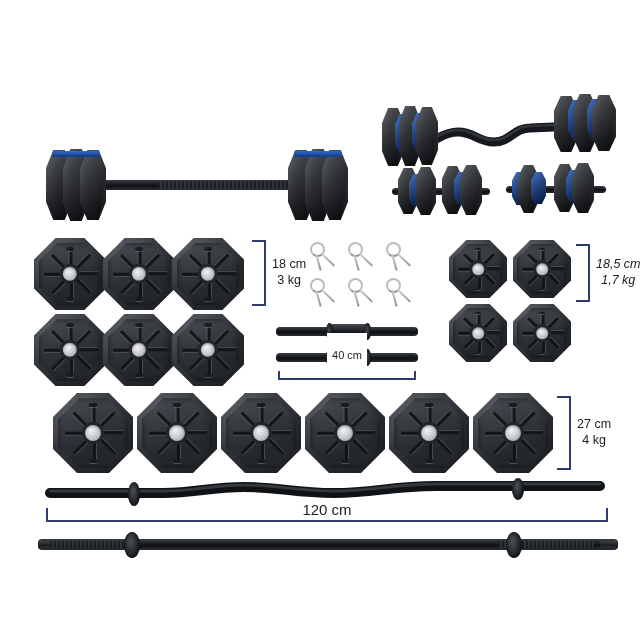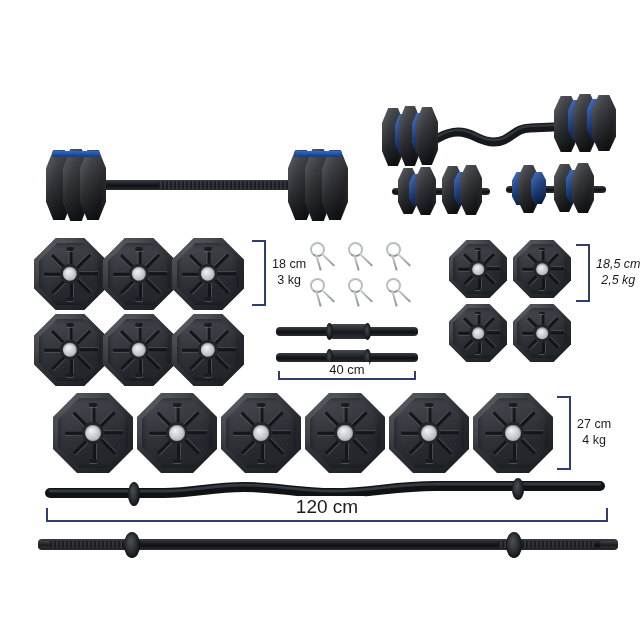--- a/index.html
+++ b/index.html
@@ -38,23 +38,23 @@
     background: #2f3e6e;
   }
   .dim-h .tick {
     position: absolute; bottom: 0; width: 2px; height: 14px; background: #2f3e6e;
   }
   .dim-h .tick.l { left: 6px; }
   .dim-h .tick.r { right: 6px; }
   .dim-h .lbl {
     position: absolute; left: 50%; transform: translateX(-50%);
     bottom: 4px; background: #fff; padding: 0 7px;
-    color: #1b1b1b; font-size: 19px; white-space: nowrap;
-  }
-  .dim-h.small .lbl { font-size: 13px; padding: 0 5px; bottom: 3px; }
+    color: #1b1b1b; font-size: 15px; white-space: nowrap;
+  }
+  .dim-h.small .lbl { font-size: 11px; padding: 16px 5px; bottom: 3px; }
   .dim-h.small .tick { height: 9px; }
 
   
   .plate { position: absolute; }
   .plate .oct {
     position: absolute; inset: 0;
     background:
       radial-gradient(circle at 38% 30%, #5d6165 0%, #40444a 30%, #2b2e33 62%, #20242a 100%);
     clip-path: polygon(30% 0%,70% 0%,100% 30%,100% 70%,70% 100%,30% 100%,0% 70%,0% 30%);
   }
@@ -509,21 +509,21 @@
         <div class="hub"></div>
     </div>
   </div>
 
   <div class="dim-v" style="left:576px; top:244px; width:64px; height:58px;font-style:italic;">
     <span class="arm top"></span>
     <span class="stem"></span>
     <span class="arm bot"></span>
     <span class="lbl">
       <span>18,5 cm</span><br>
-      <span>2,5 kg</span>
+      <span>1,7 kg</span>
     </span>
   </div>
 
   <div class="abs" style="left:276px; top:322px; width:142px; height:60px;">
 
     <div class="abs" style="left:0; top:0; width:142px; height:18px;">
       <div class="bar-shaft" style="left:0px; top:5px; width:142px; height:9px;"></div>
       <div class="abs" style="left:54px; top:2px; width:38px; height:15px; border-radius:3px;
                   background:linear-gradient(180deg,#45494e,#15181c 55%,#2e3237);"></div>
       <div class="collar" style="left:50px; top:1px; width:7px; height:17px;"></div>

